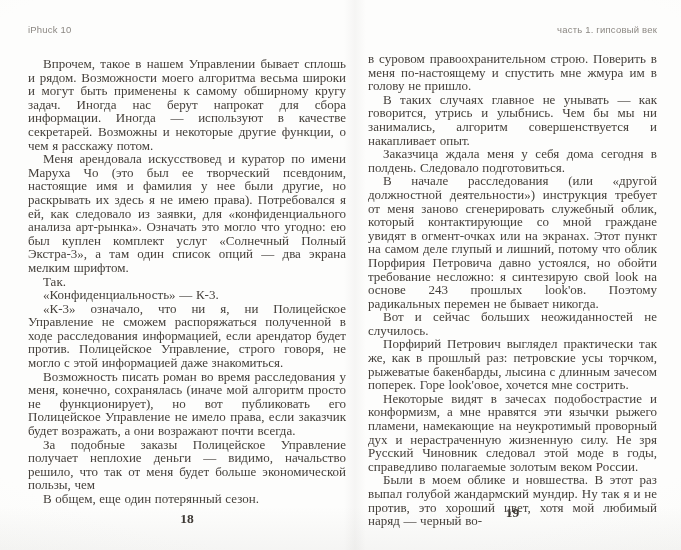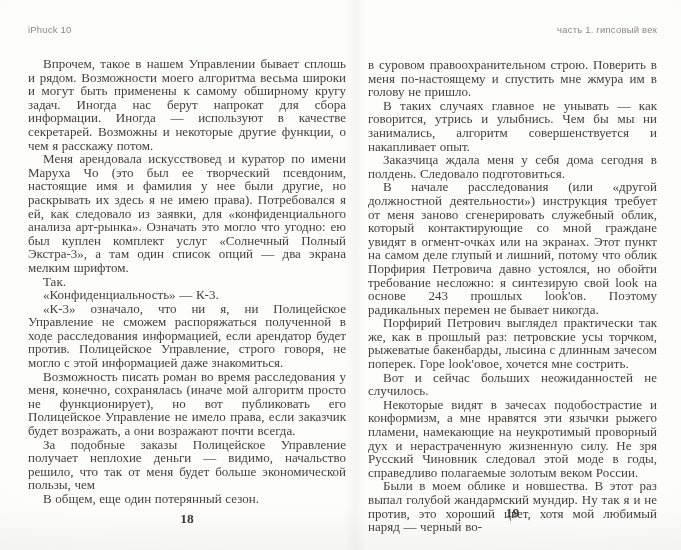--- a/index.html
+++ b/index.html
@@ -23,21 +23,21 @@
   .page { position: absolute; top: 24px; height: 505px; }
   .page.left  { left: 28px;  width: 318px; }
   .page.right { left: 368px; width: 289px; }
   .running-head {
     font-family: "Liberation Sans", "DejaVu Sans", sans-serif;
     font-size: 9.5px; color: #8b8782; letter-spacing: 0.2px;
   }
   .page.left  .running-head { text-align: left; }
   .page.right .running-head { text-align: right; }
   .body-text { margin-top: 22px; }
-  .page.right .body-text { margin-top: 23px; }
+  .page.right .body-text { margin-top: 17px; }
   .body-text p {
     margin: 0; padding: 0;
     font-size: 13px; line-height: 13.6px;
     color: #45403b;
     text-align: justify;
     text-indent: 15px;
     word-spacing: 0.4px;
   }
   .body-text p.no-indent { text-indent: 0; }
   .page-number {
@@ -77,21 +77,21 @@
     <div class="page-number">18</div>
   </div>
 
   <div class="page right">
     <div class="running-head">часть 1. гипсовый век</div>
     <div class="body-text">
       <p class="no-indent">в суровом правоохранительном строю. Поверить в меня по-настоящему и спустить мне жмура им в голову не пришло.</p>
       <p>В таких случаях главное не унывать — как говорится, утрись и улыбнись. Чем бы мы ни занимались, алгоритм совершенствуется и накапливает опыт.</p>
       <p>Заказчица ждала меня у себя дома сегодня в полдень. Следовало подготовиться.</p>
       <p>В начале расследования (или «другой должностной деятельности») инструкция требует от меня заново сгенерировать служебный облик, который контактирующие со мной граждане увидят в огмент-очках или на экранах. Этот пункт на самом деле глупый и лишний, потому что облик Порфирия Петровича давно устоялся, но обойти требование несложно: я синтезирую свой look на основе 243 прошлых look'ов. Поэтому радикальных перемен не бывает никогда.</p>
+      <p>Вот и сейчас больших неожиданностей не случилось.</p>
       <p>Порфирий Петрович выглядел практически так же, как в прошлый раз: петровские усы торчком, рыжеватые бакенбарды, лысина с длинным зачесом поперек. Горе look'овое, хочется мне сострить.</p>
-      <p>Вот и сейчас больших неожиданностей не случилось.</p>
       <p>Некоторые видят в зачесах подобострастие и конформизм, а мне нравятся эти язычки рыжего пламени, намекающие на неукротимый проворный дух и нерастраченную жизненную силу. Не зря Русский Чиновник следовал этой моде в годы, справедливо полагаемые золотым веком России.</p>
       <p>Были в моем облике и новшества. В этот раз выпал голубой жандармский мундир. Ну так я и не против, это хороший цвет, хотя мой любимый наряд — черный во-</p>
     </div>
     <div class="page-number">19</div>
   </div>
 
 </div>
 
 </body></html>

